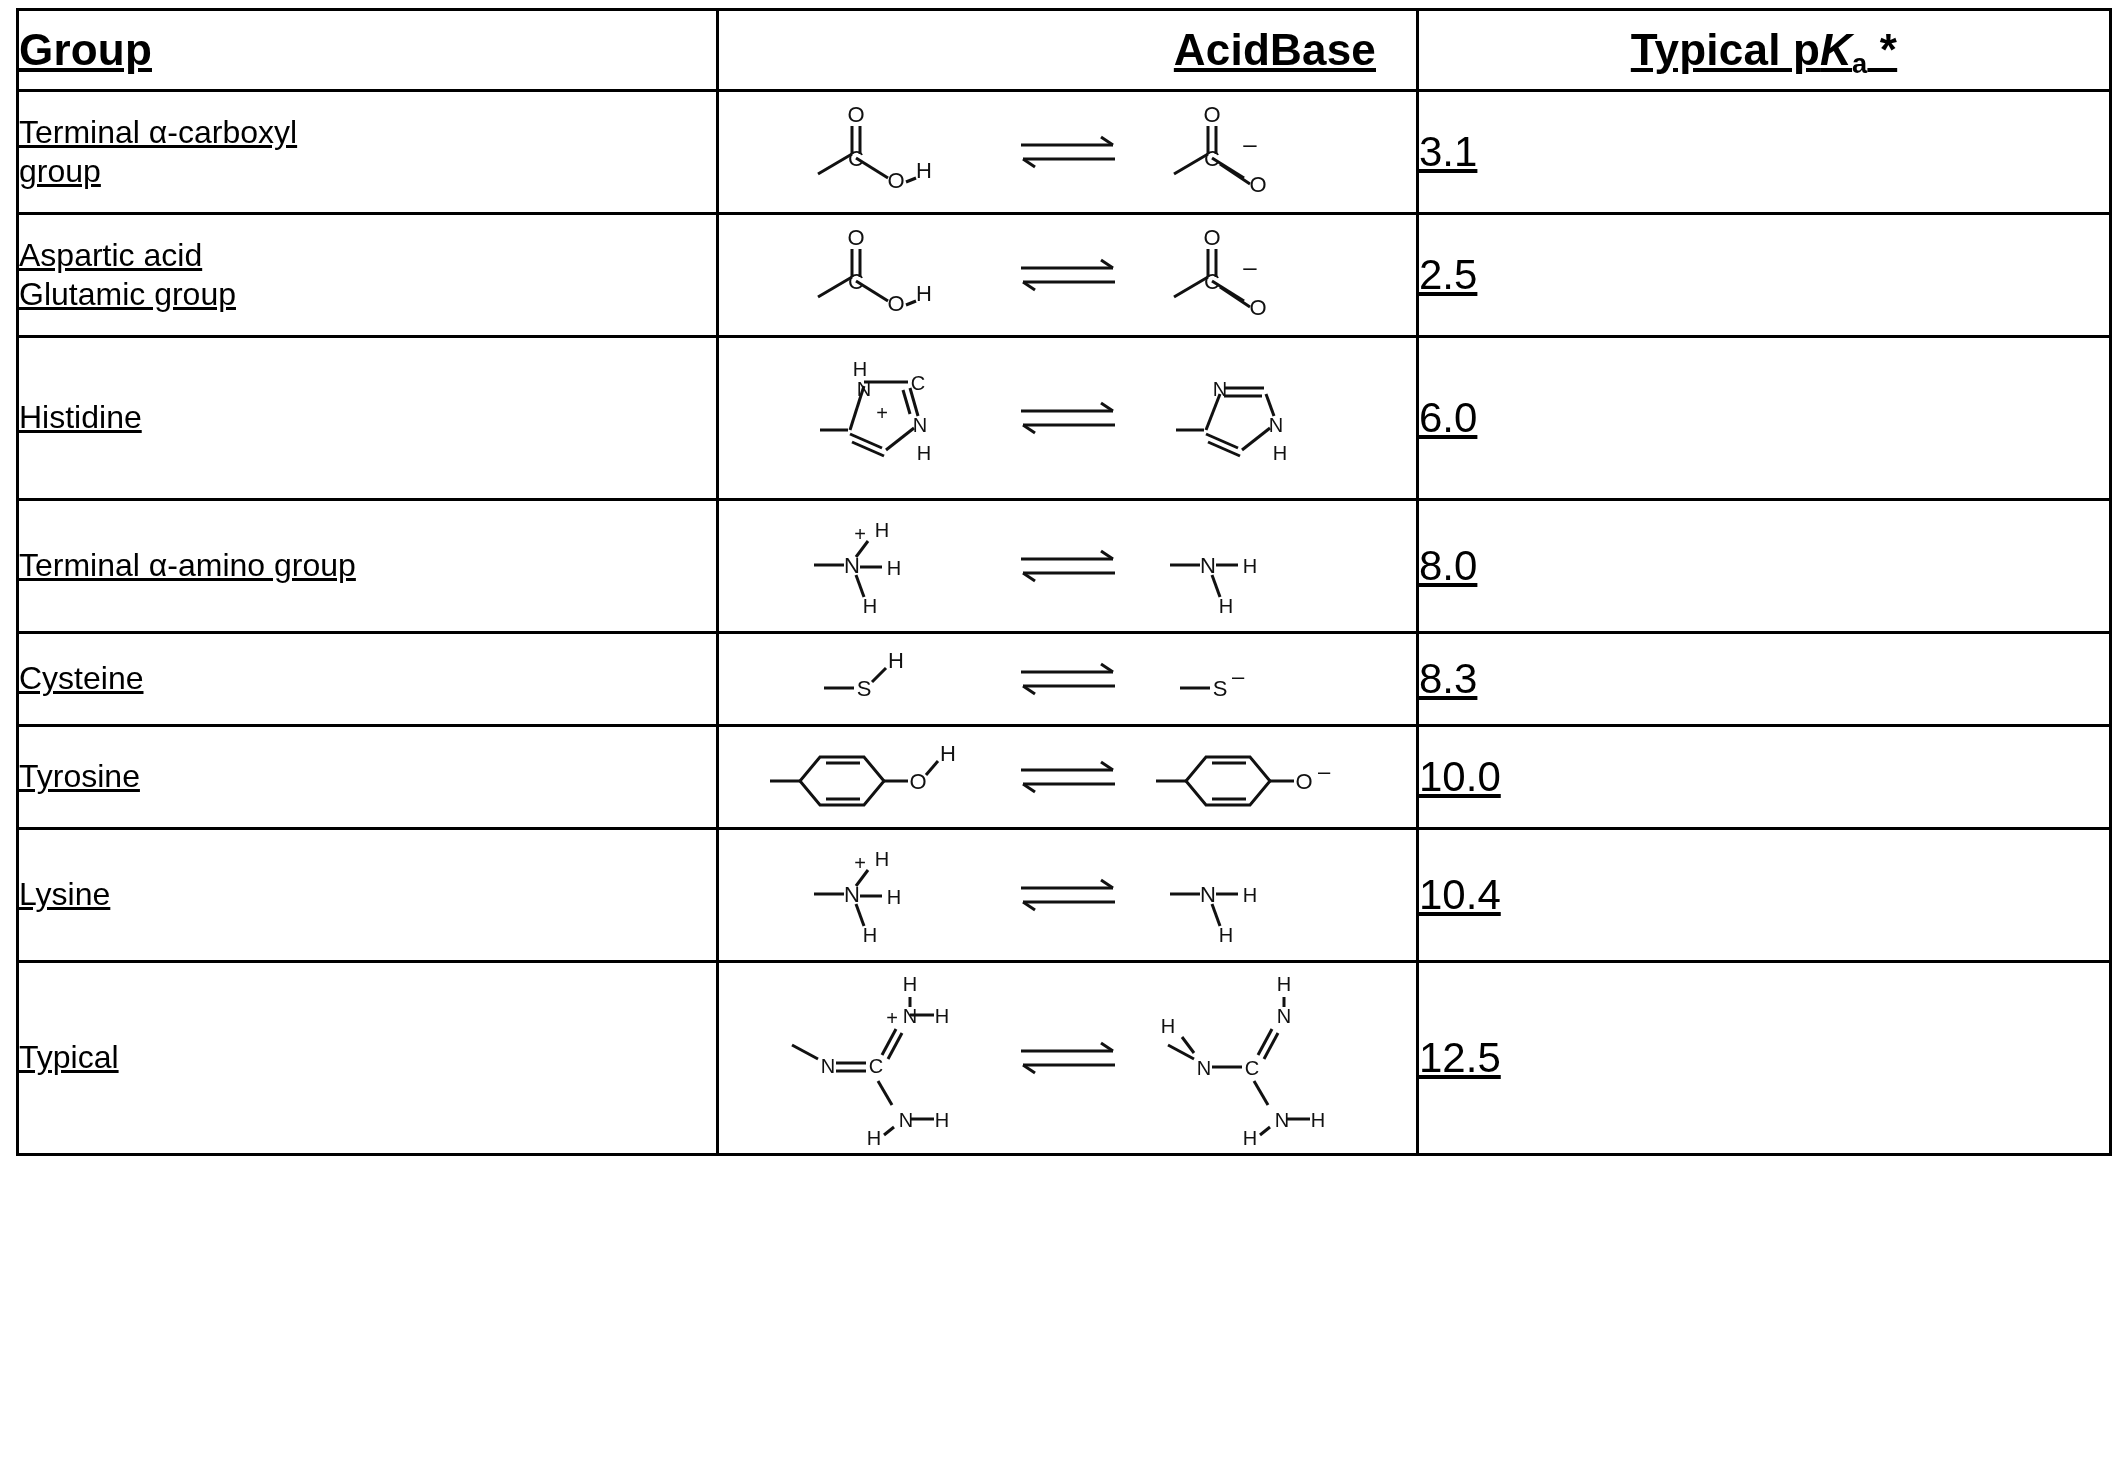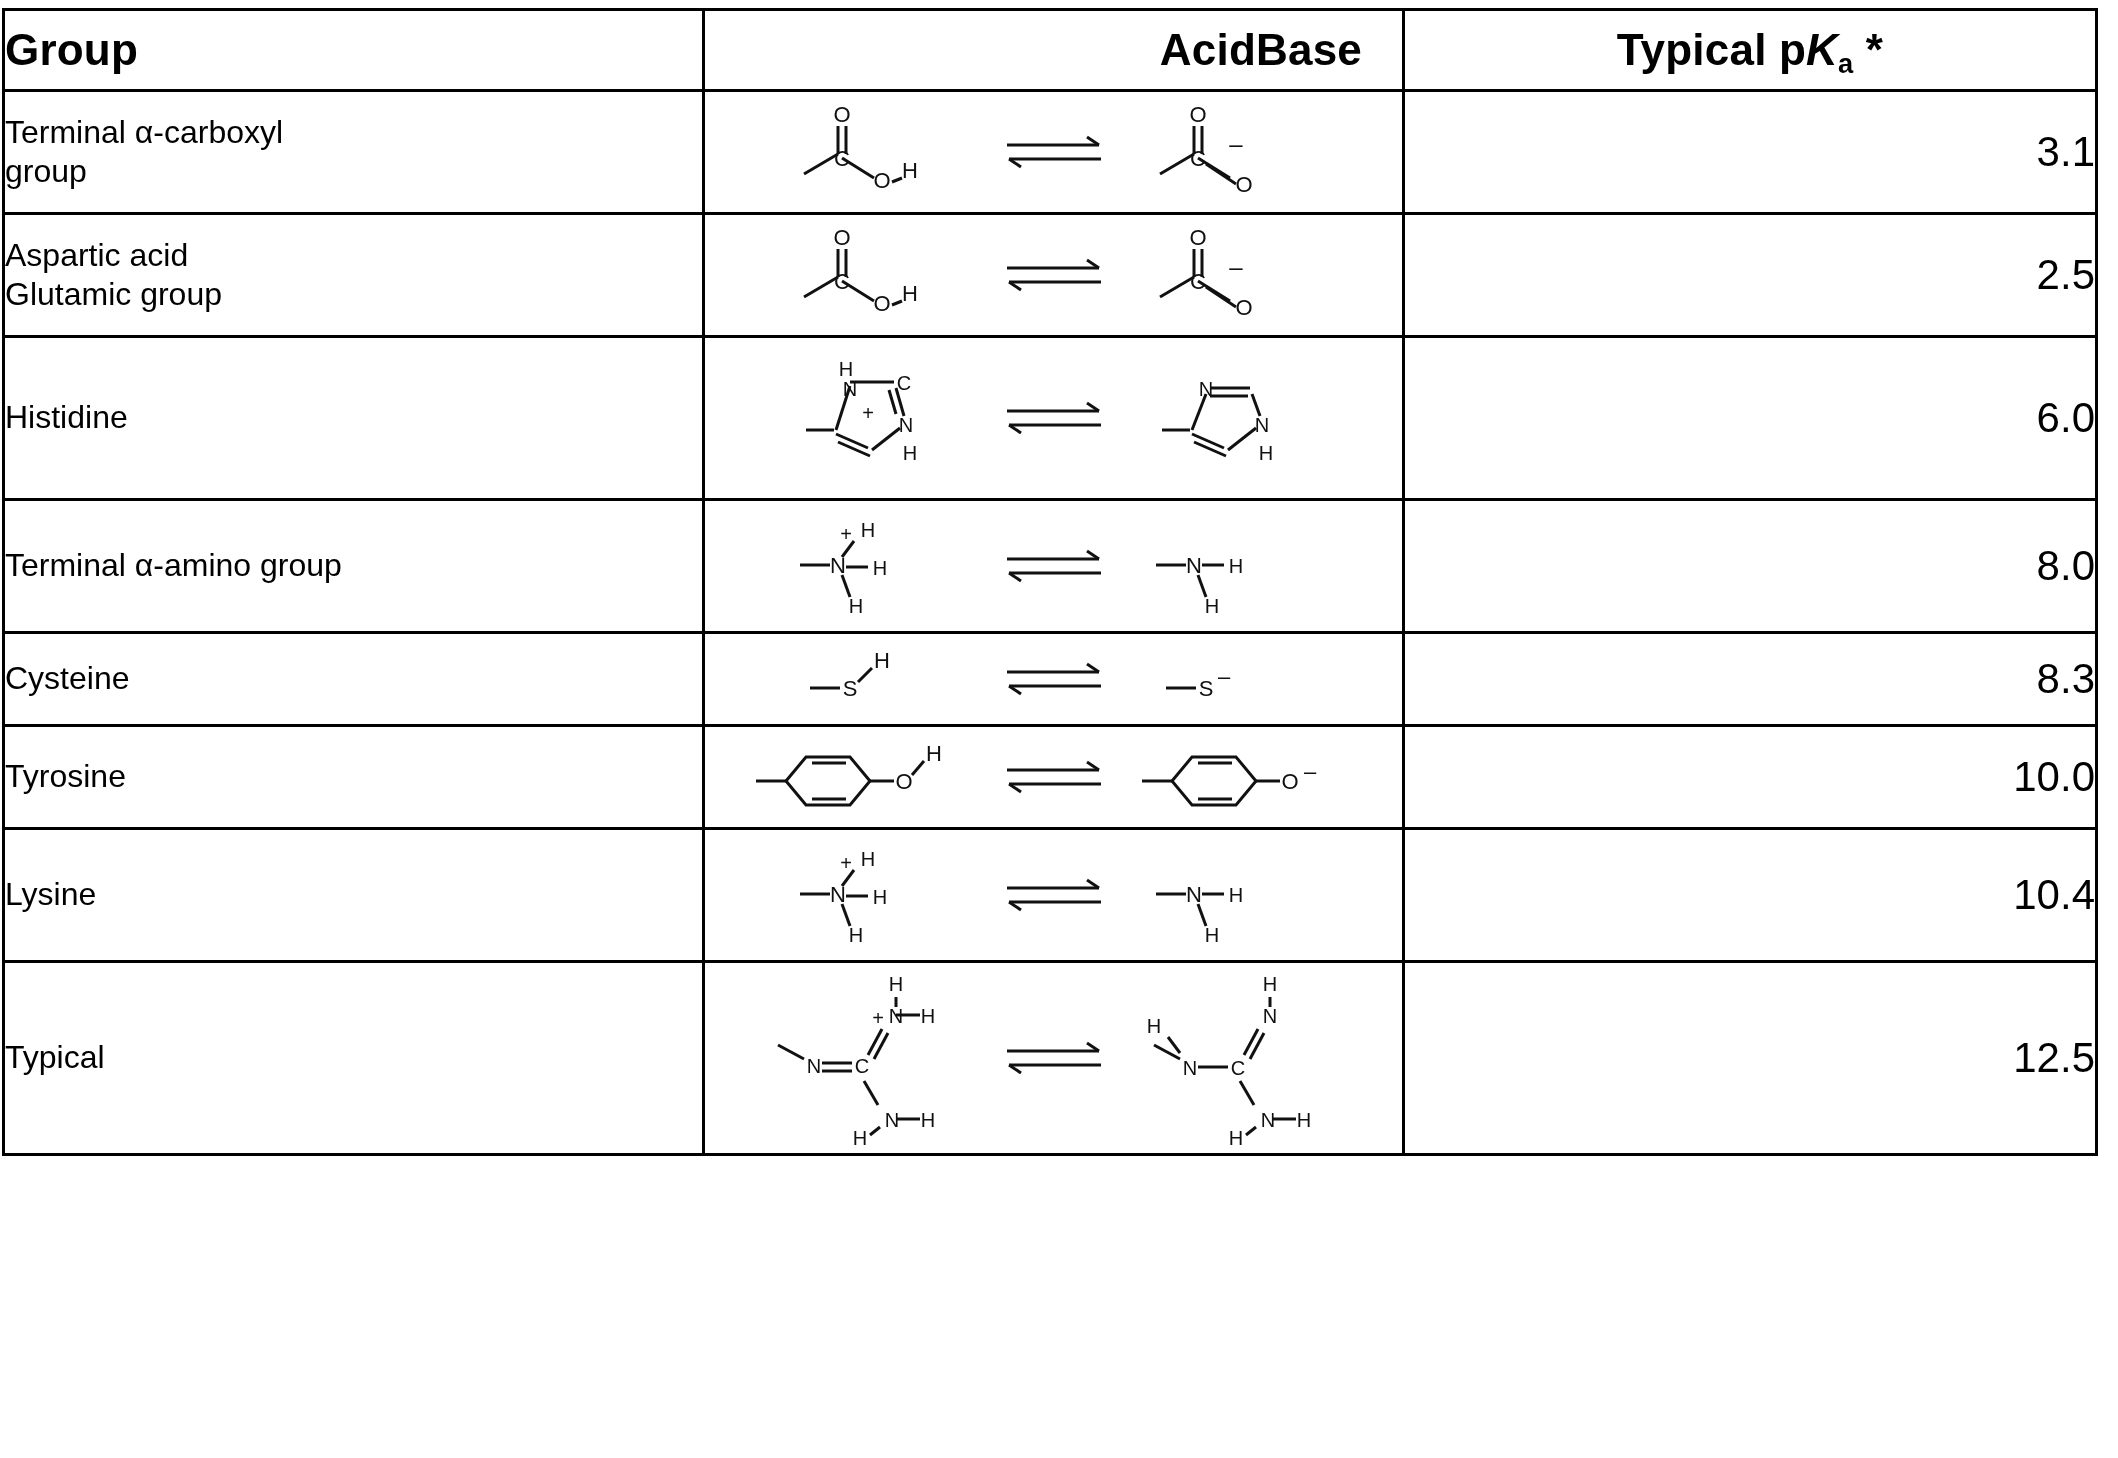--- a/index.html
+++ b/index.html
@@ -13,21 +13,22 @@
     font-family: "Liberation Sans", sans-serif;
     color: #000000;
     overflow: hidden;
   }
   .page {
     position: relative;
     width: 2038px;
     height: 1458px;
     background: #ffffff;
     box-sizing: border-box;
-    padding: 8px 10px 10px 2px;
+    padding: 8px 10px 10px 16px;
+    text-decoration: underline;
   }
   table.pka-table {
     border-collapse: collapse;
     width: 2093px;
     table-layout: fixed;
     background: #ffffff;
   }
   table.pka-table th,
   table.pka-table td {
     border: 3px solid #000000;
@@ -72,21 +73,21 @@
     top: 0.28em;
   }
 
   td.group-cell {
     text-align: left;
     padding: 10px 18px 10px 22px;
     font-size: 32px;
     line-height: 1.22;
   }
   td.pka-cell {
-    text-align: right;
+    text-align: left;
     font-size: 42px;
     vertical-align: top;
     padding-top: 24px;
   }
   td.struct-cell {
     text-align: center;
     padding: 8px 0;
   }
   .struct-row {
     display: flex;

